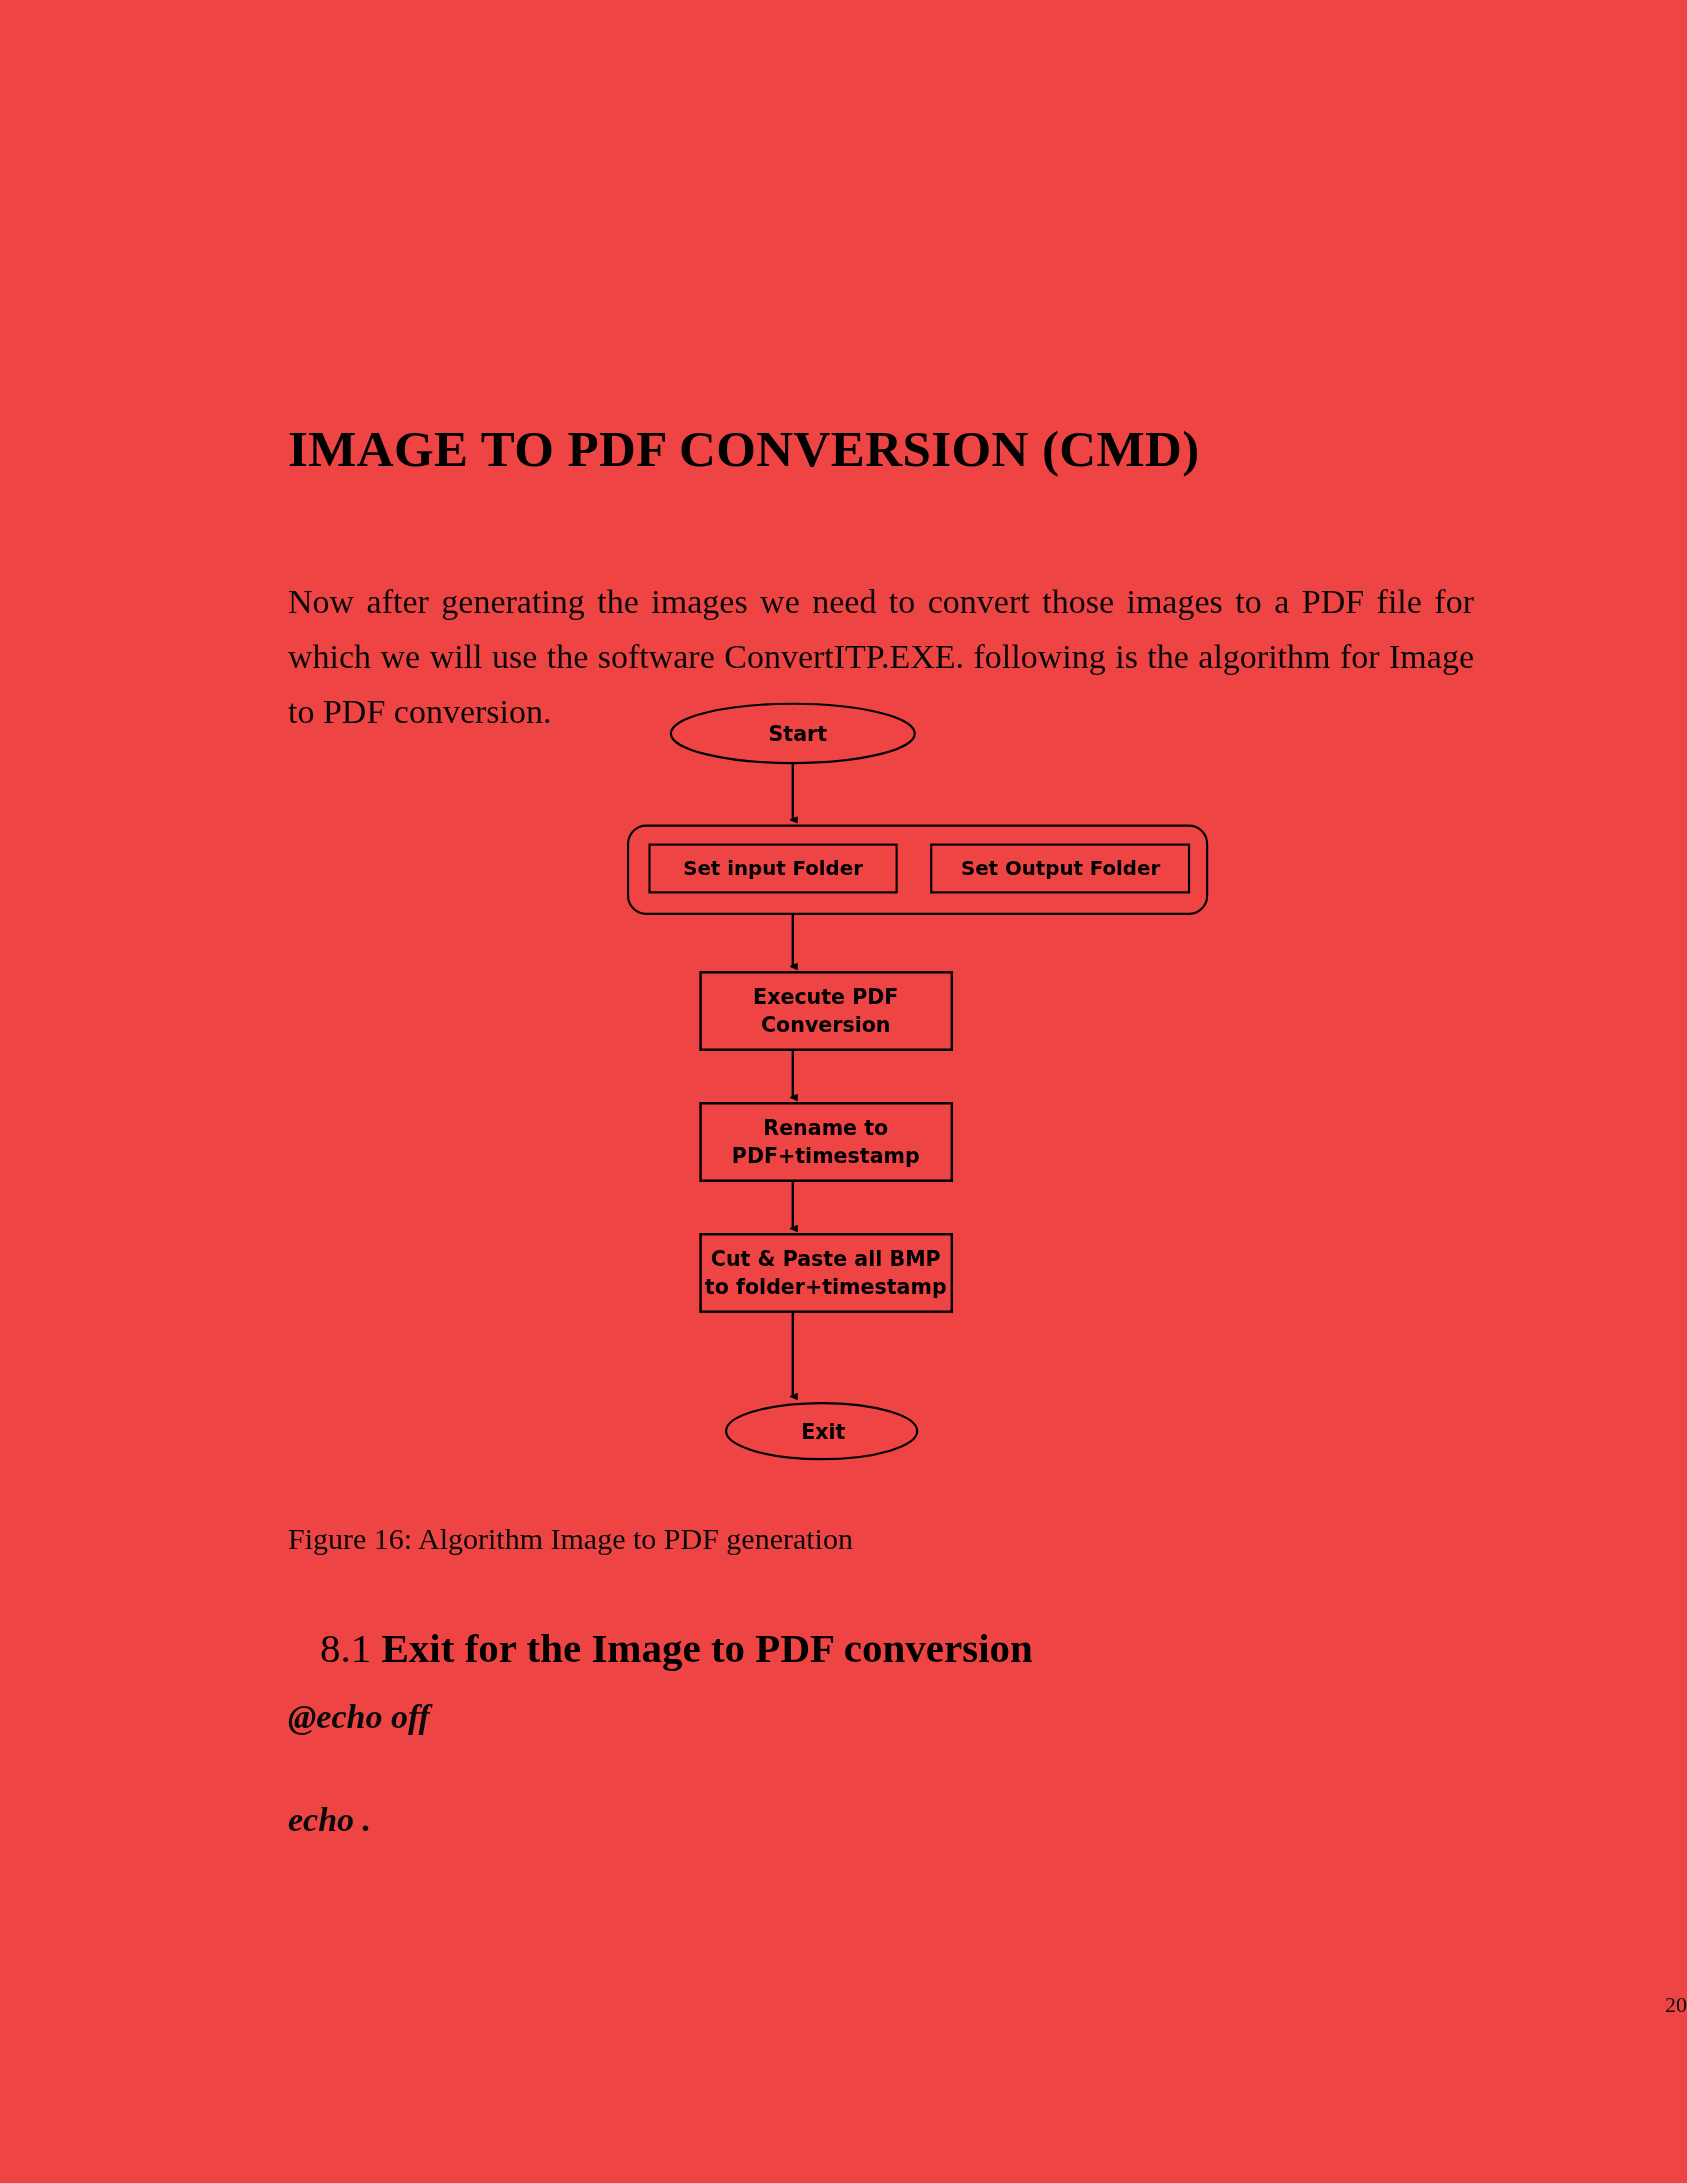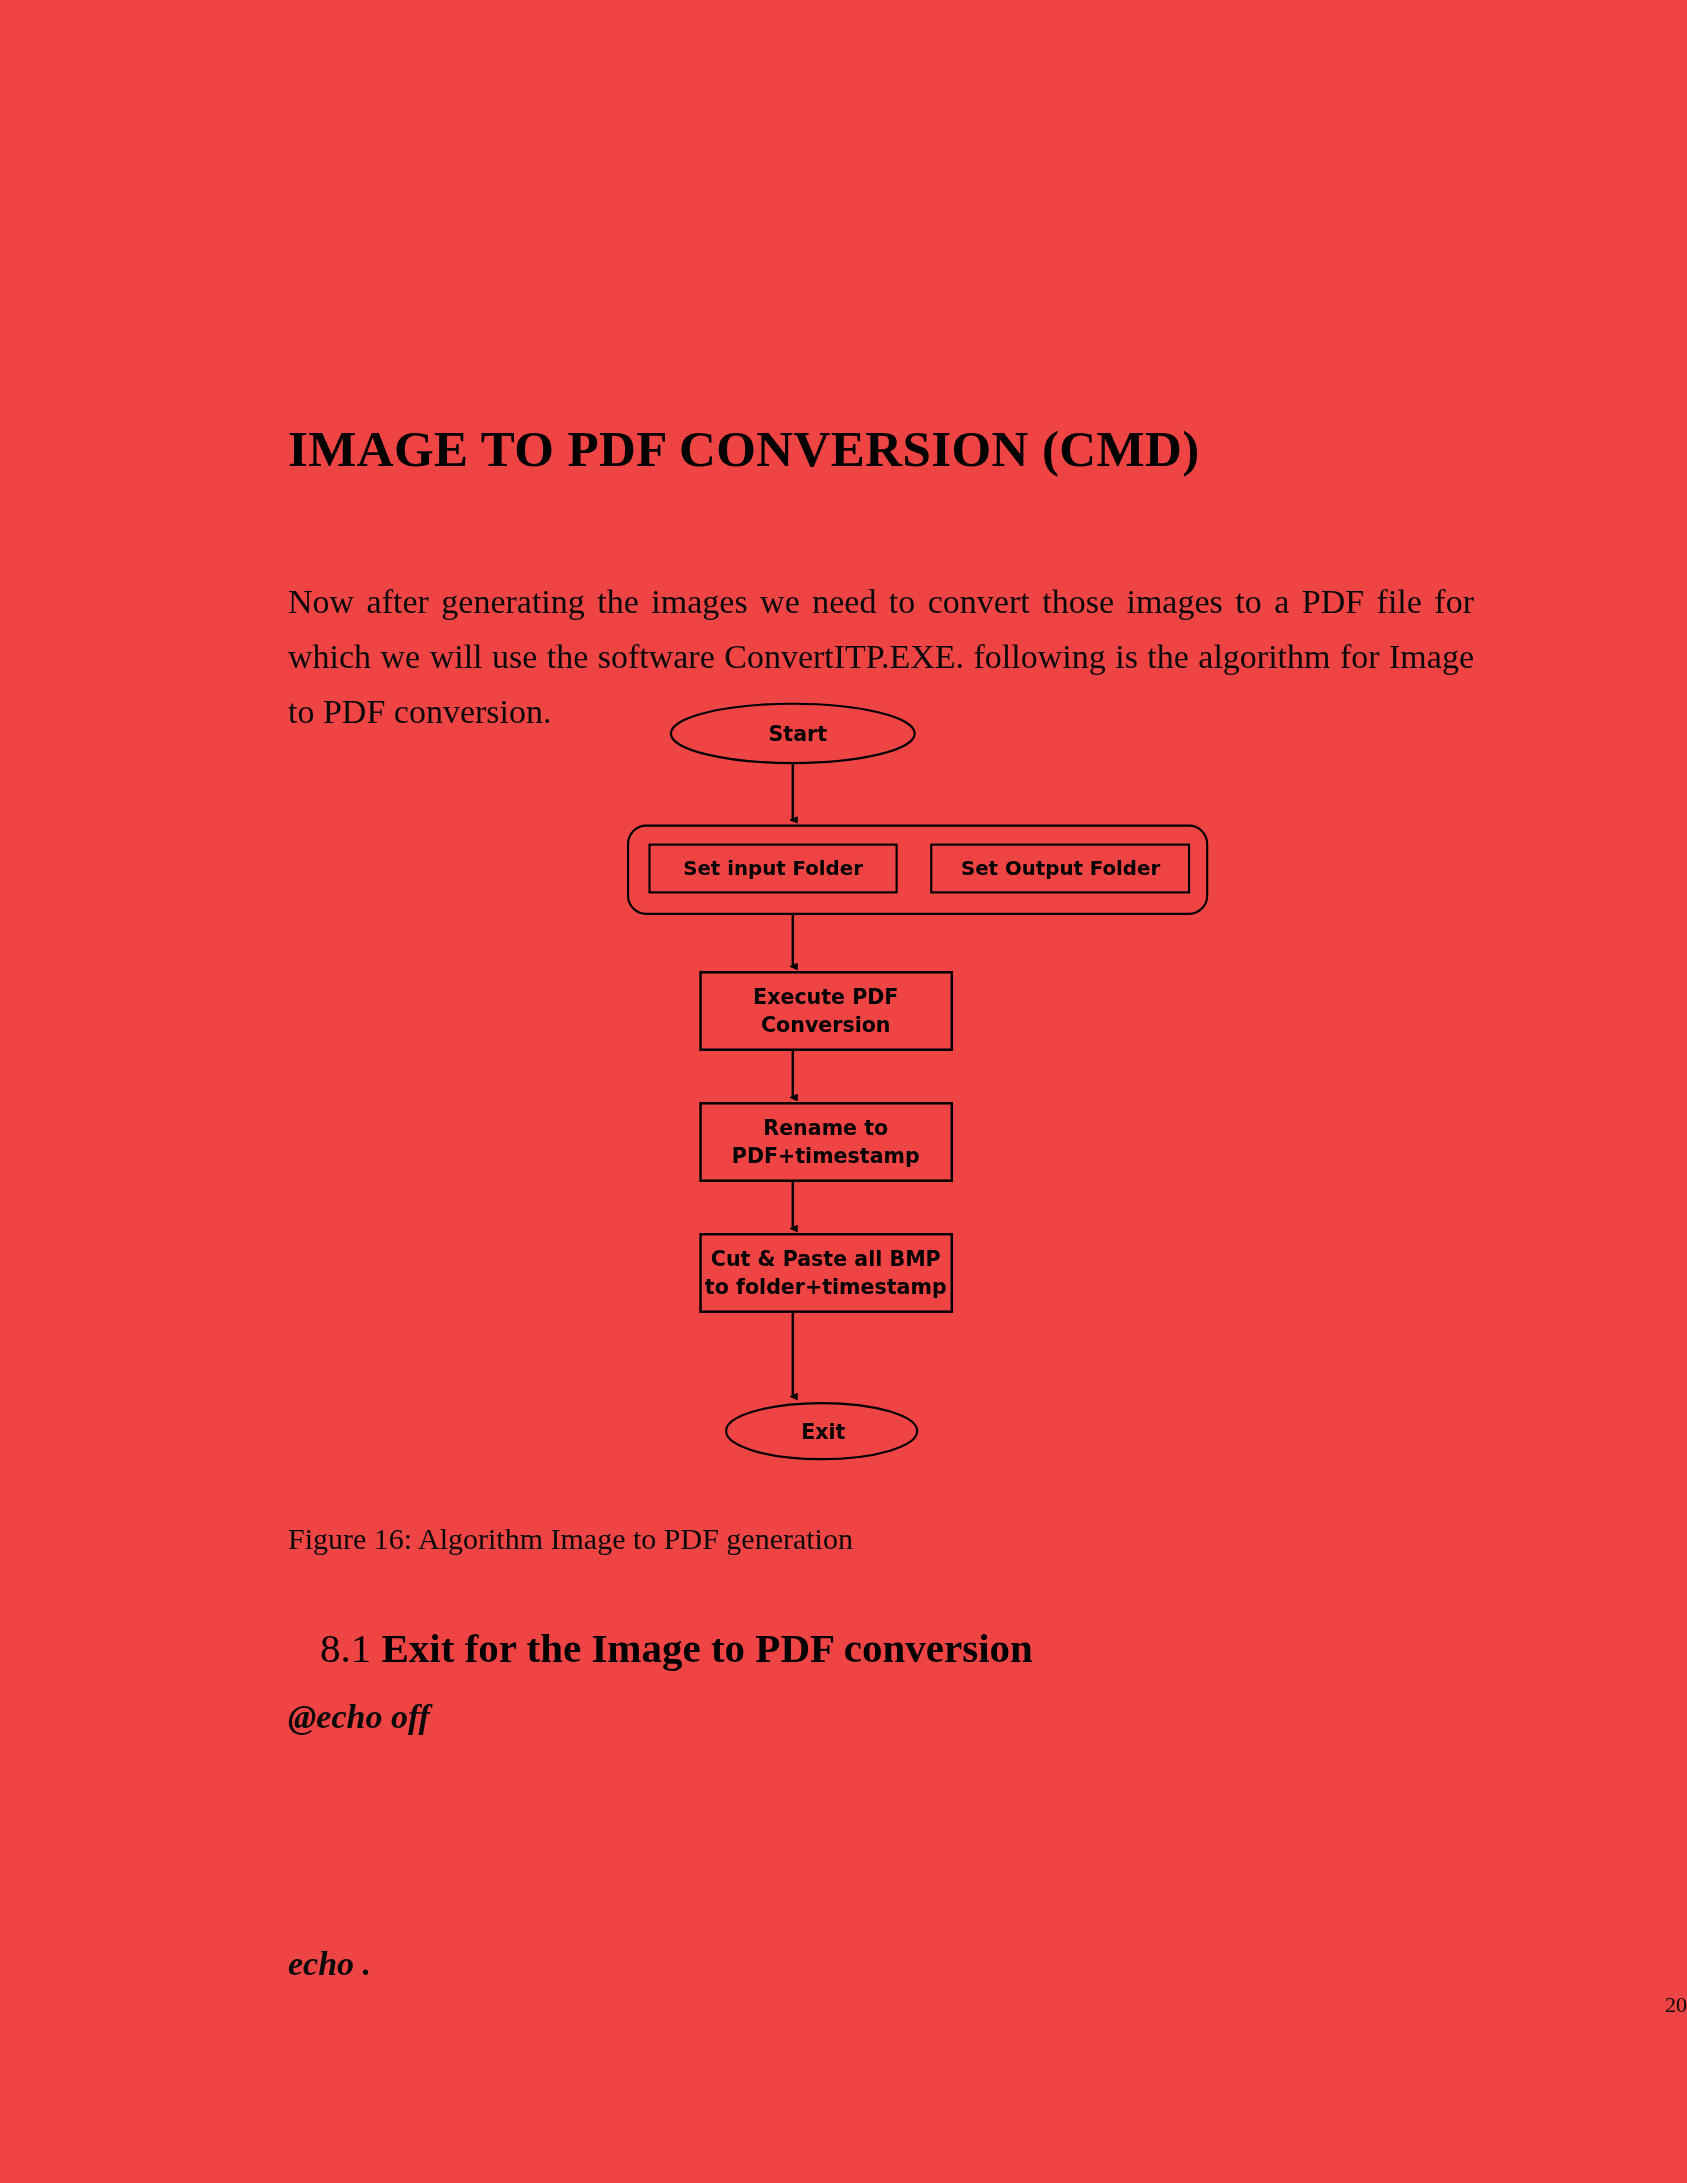--- a/index.html
+++ b/index.html
@@ -112,21 +112,21 @@
     left: 288px;
     width: 1186px;
     font-size: 34px;
     font-style: italic;
     line-height: 1.4;
     color: #0a0a0a;
     font-weight: bold;
   }
   .code-1 { top: 1693px; }
   .code-2 { top: 1778px; }
-  .code-3 { top: 1940px; }
+  .code-3 { top: 1796px; }
 
   
   .page-number {
     position: absolute;
     left: 0;
     top: 1992px;
     width: 1687px;
     text-align: right;
     font-size: 22px;
     color: #0a0a0a;

